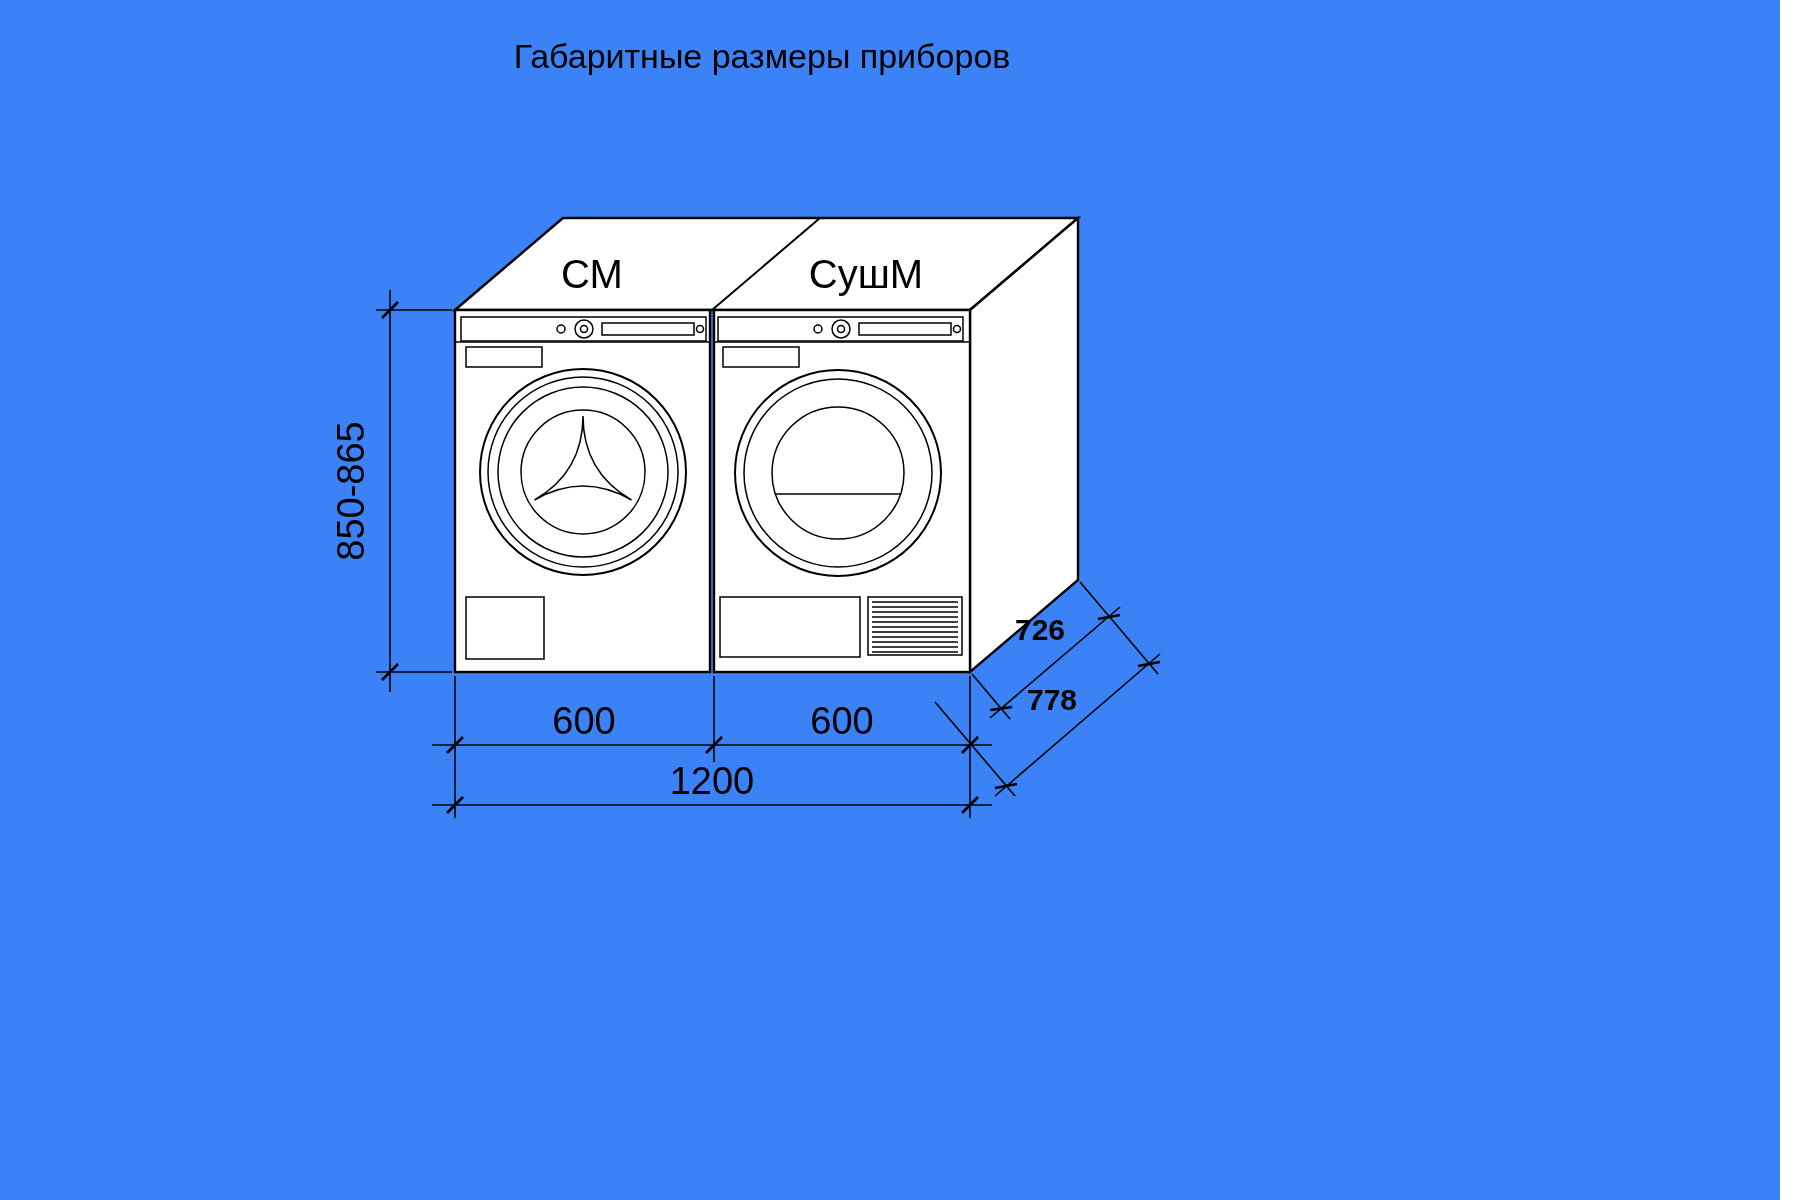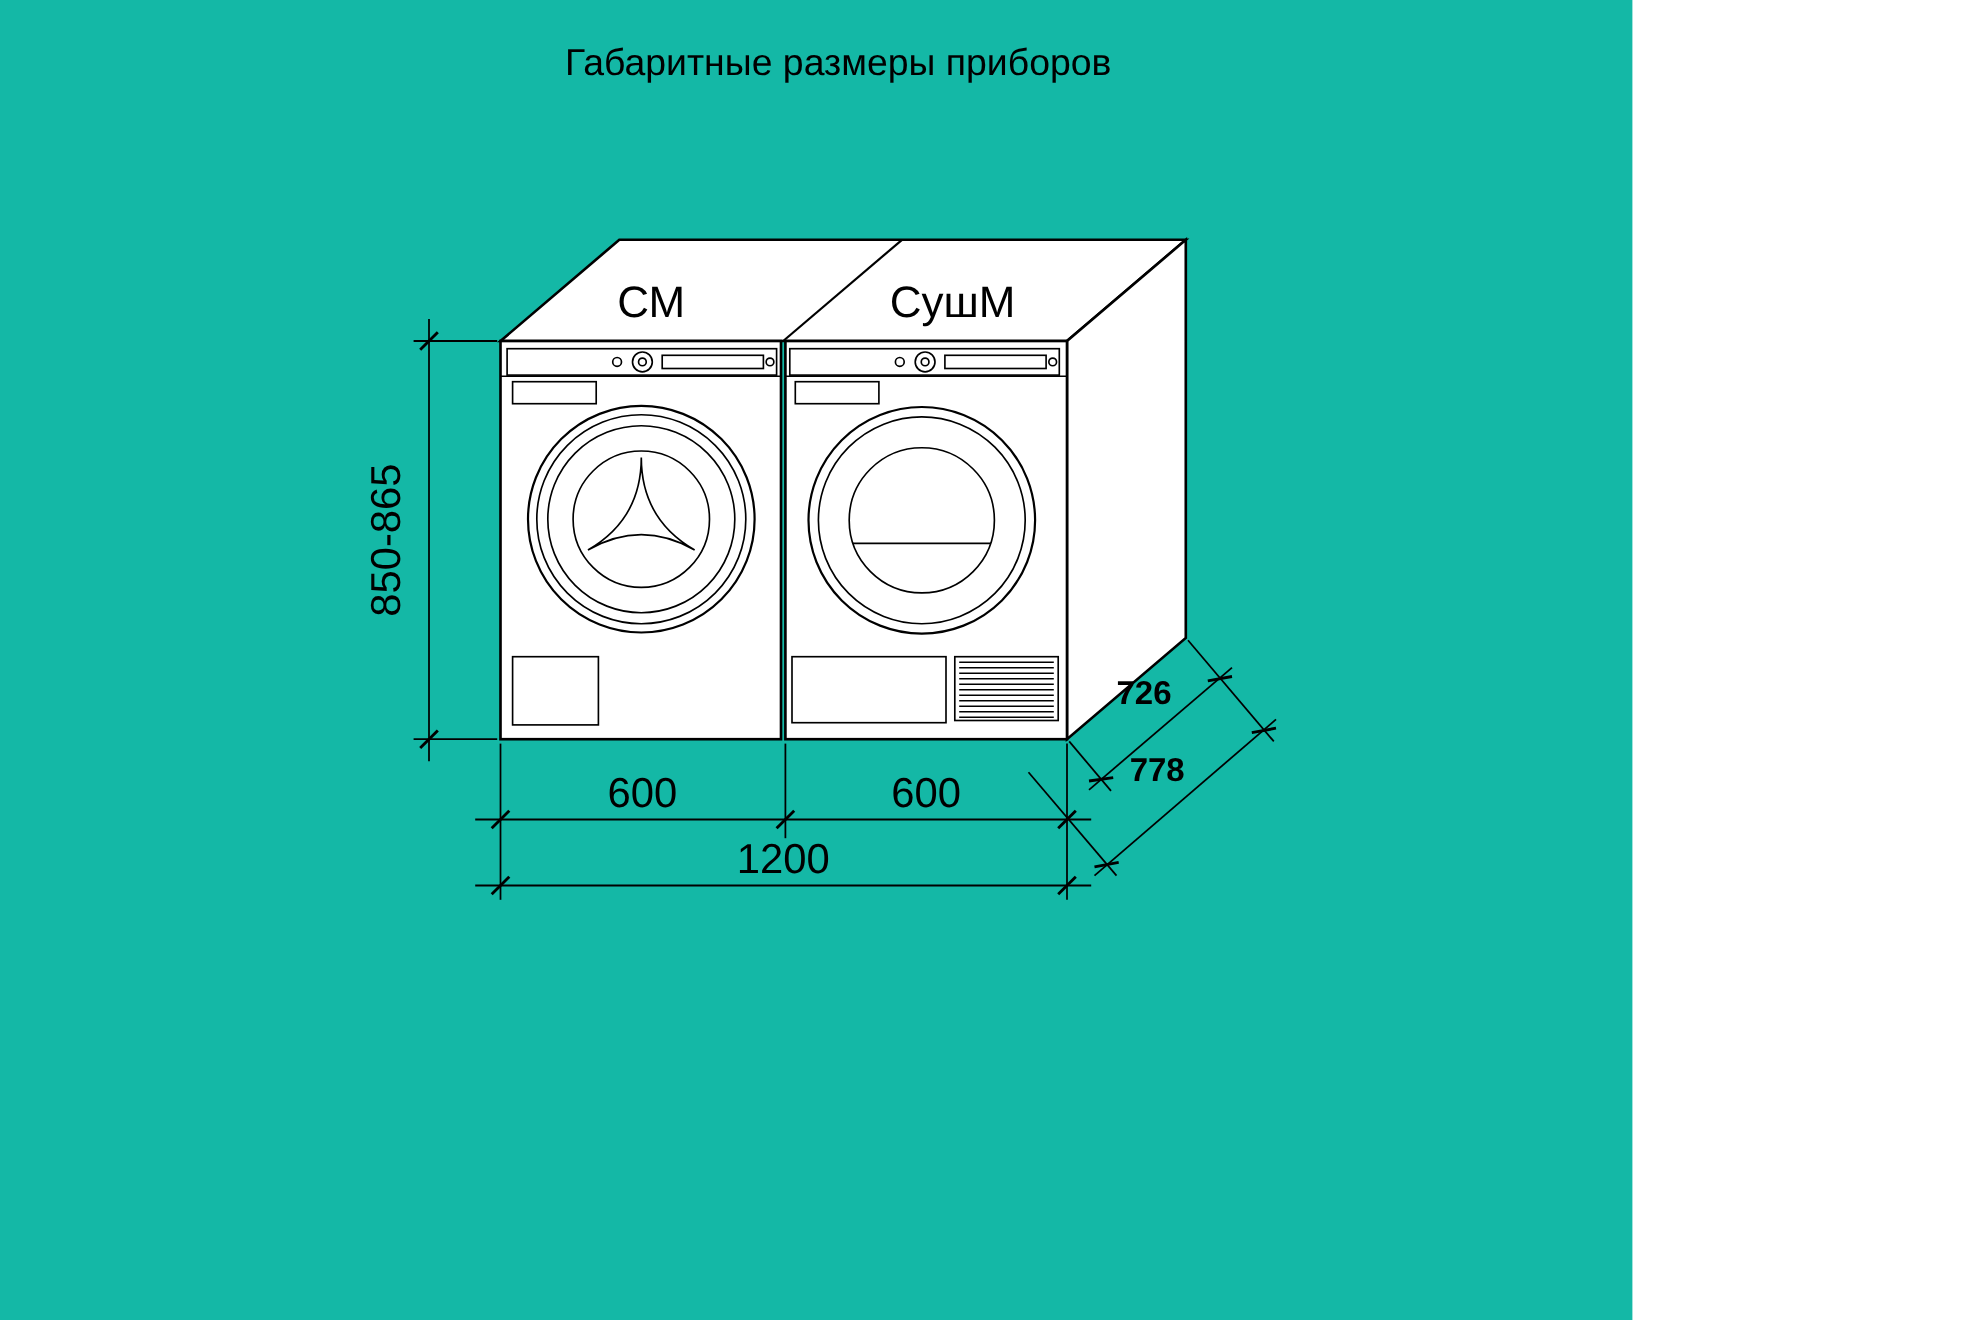--- a/index.html
+++ b/index.html
@@ -1,20 +1,20 @@
 <!DOCTYPE html>
 <html><head>
 <meta charset="utf-8">
 <style>
   html, body { margin: 0; padding: 0; background: #ffffff; }
   .canvas {
     position: relative;
-    width: 1484px;
+    width: 1780px;
     height: 1200px;
-    background: #14b8a6;
+    background: #3b82f6;
     font-family: "Liberation Sans", sans-serif;
     overflow: hidden;
   }
   svg { display: block; }
   .ln   { stroke: #000; stroke-width: 2;   fill: none; }
   .ln-thin  { stroke: #000; stroke-width: 1.5; fill: none; }
   .face { stroke: #000; stroke-width: 2.4; fill: #ffffff; }
   .dim  { stroke: #000; stroke-width: 1.6; fill: none; }
   .tick { stroke: #000; stroke-width: 2.6; fill: none; }
   .t-title { font-size: 34px; fill: #000; }

